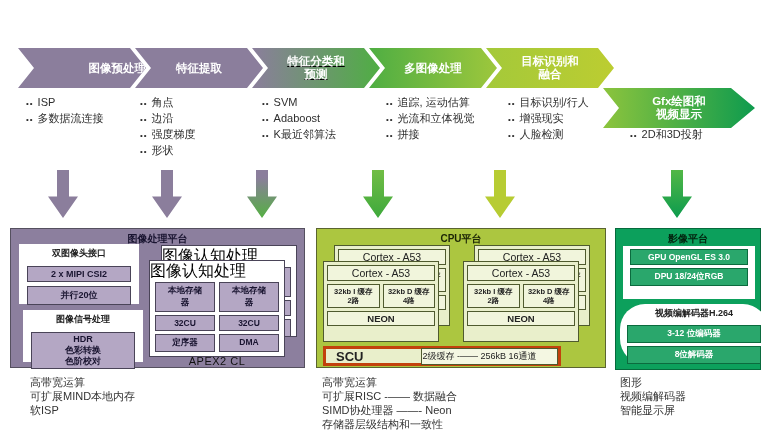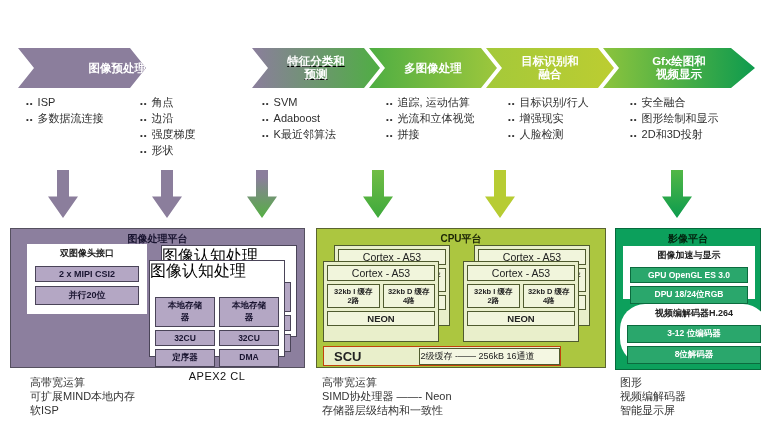--- a/index.html
+++ b/index.html
@@ -7,21 +7,21 @@
   body { font-family:"Liberation Sans","DejaVu Sans",sans-serif; }
   #canvas { position:relative; width:768px; height:432px; background:#fff; overflow:hidden; }
 
   
   .page-title { position:absolute; top:10px; left:0; width:100%; text-align:center;
     font-size:17px; font-weight:bold; color:#111; letter-spacing:1px; }
 
   
   .chev { position:absolute; top:48px; height:40px; display:flex; align-items:center; justify-content:center;
     clip-path:polygon(16px 50%,0 0,calc(100% - 16px) 0,100% 50%,calc(100% - 16px) 100%,0 100%); }
-  .chev.last { clip-path:polygon(16px 50%,0 0,calc(100% - 24px) 0,100% 50%,calc(100% - 24px) 100%,0 100%); }
+  .chev.last { clip-path:polygon(16px 50%,0 0,calc(100% - 24px) 0,100% 50%,calc(100% - 24px) 100%,0 100%);margin-top:40px; }
   .chev span { display:inline-block; max-width:64px; text-align:center; color:#fff;
     font-size:11.5px; font-weight:bold; line-height:13px; }
   .c0 { left:18px;  width:128px; z-index:6; background:#8B7E9C;justify-content:flex-end; }
   .c1 { left:135px; width:128px; z-index:5; background:#8B7E9C; }
   .c2 { left:252px; width:128px; z-index:4; background:linear-gradient(90deg,#8B7E9C,#4FAE43);text-decoration:underline; }
   .c3 { left:369px; width:128px; z-index:3; background:linear-gradient(90deg,#4FAE43,#9DC73C); }
   .c4 { left:486px; width:128px; z-index:2; background:linear-gradient(90deg,#A4C93A,#BCCD31); }
   .c5 { left:603px; width:152px; z-index:1; background:linear-gradient(90deg,#8CC43D,#0E9B4E); }
 
   
@@ -44,45 +44,45 @@
   .block { position:absolute; top:228px; }
   .block-title { text-align:center; font-size:10px; font-weight:bold; padding-top:3px; }
   .whitebox { background:#fff; }
   .whitebox .wb-title { text-align:center; font-size:9px; font-weight:bold; color:#222; padding:3px 0 2px; }
 
   
   .blk-img { left:10px; width:295px; height:140px; background:#8C7F9E; border:1.5px solid #55505F; }
   .blk-img .block-title { color:#191430; }
   .pslot { background:#B4A7C4; border:1px solid #4A4458; color:#191430; font-weight:bold;
     font-size:9px; text-align:center; padding:2px 8px; margin:4px 8px 0; }
-  .cam-box { position:absolute; left:16px; top:15px; width:120px; height:70px; }
+  .cam-box { position:absolute; left:8px; top:15px; width:120px; height:60px; }
   .isp-box { position:absolute; left:12px; top:81px; width:120px; height:52px; }
   .isp-box .pslot { line-height:11px; padding:1px 0; }
   .apex-card { position:absolute; width:136px; background:#fff; border:1px solid #4A4458; }
   .apex-back { left:150px; top:16px; height:92px; }
   .apex-front { left:138px; top:31px; height:97px; }
-  .apex-grid { display:grid; grid-template-columns:1fr 1fr; gap:3px 4px; padding:0 5px;margin-top:15px; }
+  .apex-grid { display:grid; grid-template-columns:1fr 1fr; gap:3px 4px; padding:0 5px; }
   .apex-grid .pslot { margin:0; font-size:8.5px; }
   .apex-footer { text-align:center; font-size:11px; color:#111; padding-top:3px; letter-spacing:0.5px; }
 
   
   .blk-cpu { left:316px; width:290px; height:140px; background:#ACC640; border:1.5px solid #5A6430; }
   .blk-cpu .block-title { color:#1c2505; }
   .core-card { position:absolute; width:116px; height:81px; background:#E9EFCB; border:1px solid #4F5A2E; padding:3px; }
   .core-title { background:#F1F5DC; border:1px solid #4F5A2E; text-align:center; font-size:10.5px; color:#222; padding:1px 0; }
   .cache-row { display:flex; gap:3px; margin-top:3px; }
   .cache-box { flex:1; background:#F1F5DC; border:1px solid #4F5A2E; font-size:7.5px; font-weight:bold;
     color:#222; text-align:center; line-height:9px; padding:2px 0; }
   .cache-box span { display:block; }
   .neon-box { background:#F1F5DC; border:1px solid #4F5A2E; text-align:center; font-size:9.5px;
     font-weight:bold; color:#222; margin-top:3px; padding:1px 0; }
   .cc-b0{left:17px;top:16px} .cc-f0{left:6px;top:32px;z-index:2}
   .cc-b1{left:157px;top:16px} .cc-f1{left:146px;top:32px;z-index:2}
   .scu-bar { position:absolute; left:6px; top:117px; width:238px; height:20px; background:#E9EFCB;
-    border:1px solid #c2410c; display:flex; align-items:center; }
+    border:3px solid #c2410c; display:flex; align-items:center; }
   .scu-label { font-size:13px; font-weight:bold; color:#222; padding:0 14px 0 10px; }
   .l2-box { background:#F4F7E2; border:1px solid #4F5A2E; font-size:9px; color:#222;
     text-align:left; width:178px; margin-left:44px; padding:1px 0; }
 
   
   .blk-gfx { left:615px; width:146px; height:142px; background:#0CA05C; border:1.5px solid #066A3C; }
   .blk-gfx .block-title { color:#03240f; }
   .gbox1 { position:absolute; left:7px; top:17px; width:132px; height:53px; }
   .gbox2 { position:absolute; left:4px; top:75px; width:148px; height:60px;border-radius:25px; }
   .gslot { background:#2AA76C; border:1px solid #0B6B3E; color:#fff; font-weight:bold;
@@ -94,20 +94,23 @@
 </style>
 </head>
 <body>
 
 <div id="canvas">
 
 
   <div class="chev c0">
       <span>图像预处理</span>
     </div>
+  <div class="chev c1">
+      <span>特征提取</span>
+    </div>
   <div class="chev c2">
       <span>特征分类和预测</span>
     </div>
   <div class="chev c3">
       <span>多图像处理</span>
     </div>
   <div class="chev c4">
       <span>目标识别和融合</span>
     </div>
   <div class="chev c5 last">
@@ -205,20 +208,28 @@
   <div class="darr a3"></div>
   <div class="darr a4"></div>
   <div class="darr a5"></div>
 
   <div class="block blk-img">
     <div class="block-title">图像处理平台</div>
     <div class="whitebox cam-box">
       <div class="wb-title">双图像头接口</div>
       <div class="pslot">2 x MIPI CSI2</div>
       <div class="pslot">并行20位</div>
+    </div>
+    <div class="whitebox isp-box">
+      <div class="wb-title">图像信号处理</div>
+      <div class="pslot">
+        <span style="display:block">HDR</span>
+        <span style="display:block">色彩转换</span>
+        <span style="display:block">色阶校对</span>
+      </div>
     </div>
     <div class="apex-card apex-back">
       <div class="wb-title">图像认知处理</div>
       <div class="apex-grid">
         <div class="pslot">本地存储器</div>
         <div class="pslot">本地存储器</div>
         <div class="pslot">32CU</div>
         <div class="pslot">32CU</div>
         <div class="pslot">定序器</div>
         <div class="pslot">DMA</div>
@@ -301,38 +312,38 @@
 
     <div class="scu-bar">
       <span class="scu-label">SCU</span>
       <span class="l2-box">2级缓存 -—— 256kB 16通道</span>
     </div>
   </div>
 
   <div class="block blk-gfx">
     <div class="block-title">影像平台</div>
     <div class="whitebox gbox1">
-      <div class="wb-title">图像加速与显示</div>
       <div class="gslot">GPU OpenGL ES 3.0</div>
       <div class="gslot">DPU 18/24位RGB</div>
     </div>
     <div class="whitebox gbox2">
       <div class="wb-title">视频编解码器H.264</div>
       <div class="gslot">3-12 位编码器</div>
       <div class="gslot">8位解码器</div>
     </div>
   </div>
 
   <div class="caption cap0">
     <div>高带宽运算</div>
     <div>可扩展MIND本地内存</div>
     <div>软ISP</div>
   </div>
   <div class="caption cap1">
     <div>高带宽运算</div>
+    <div>可扩展RISC -—— 数据融合</div>
     <div>SIMD协处理器 ——- Neon</div>
     <div>存储器层级结构和一致性</div>
   </div>
   <div class="caption cap2">
     <div>图形</div>
     <div>视频编解码器</div>
     <div>智能显示屏</div>
   </div>
 
 </div>

